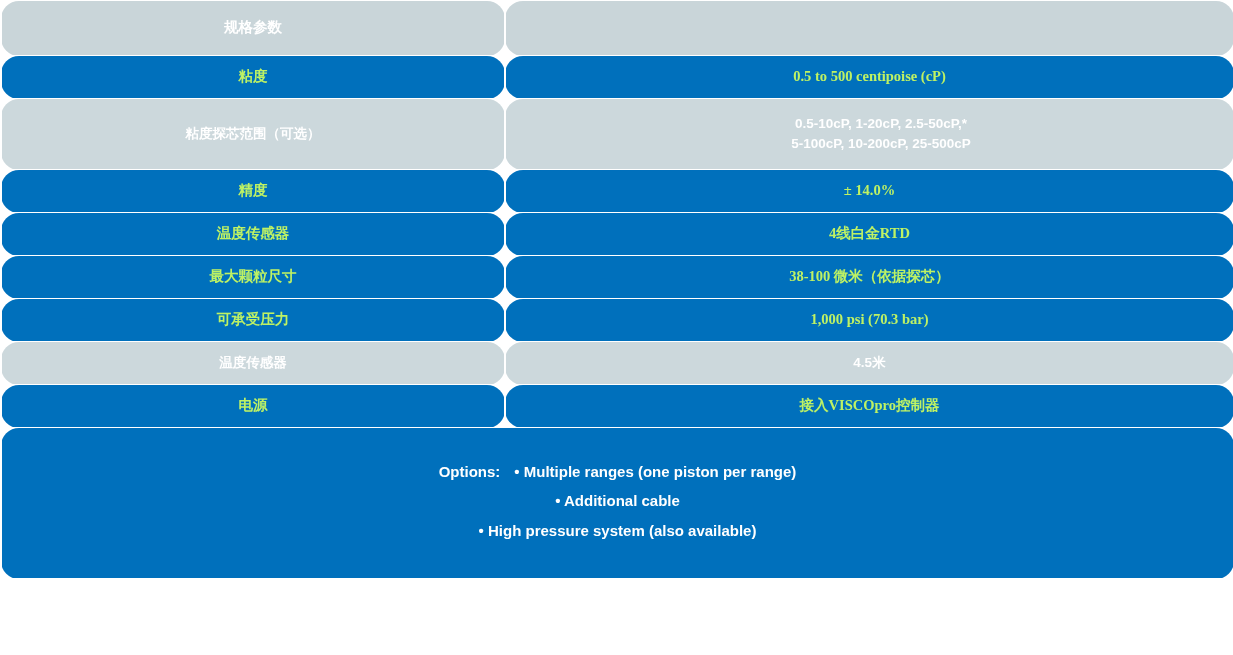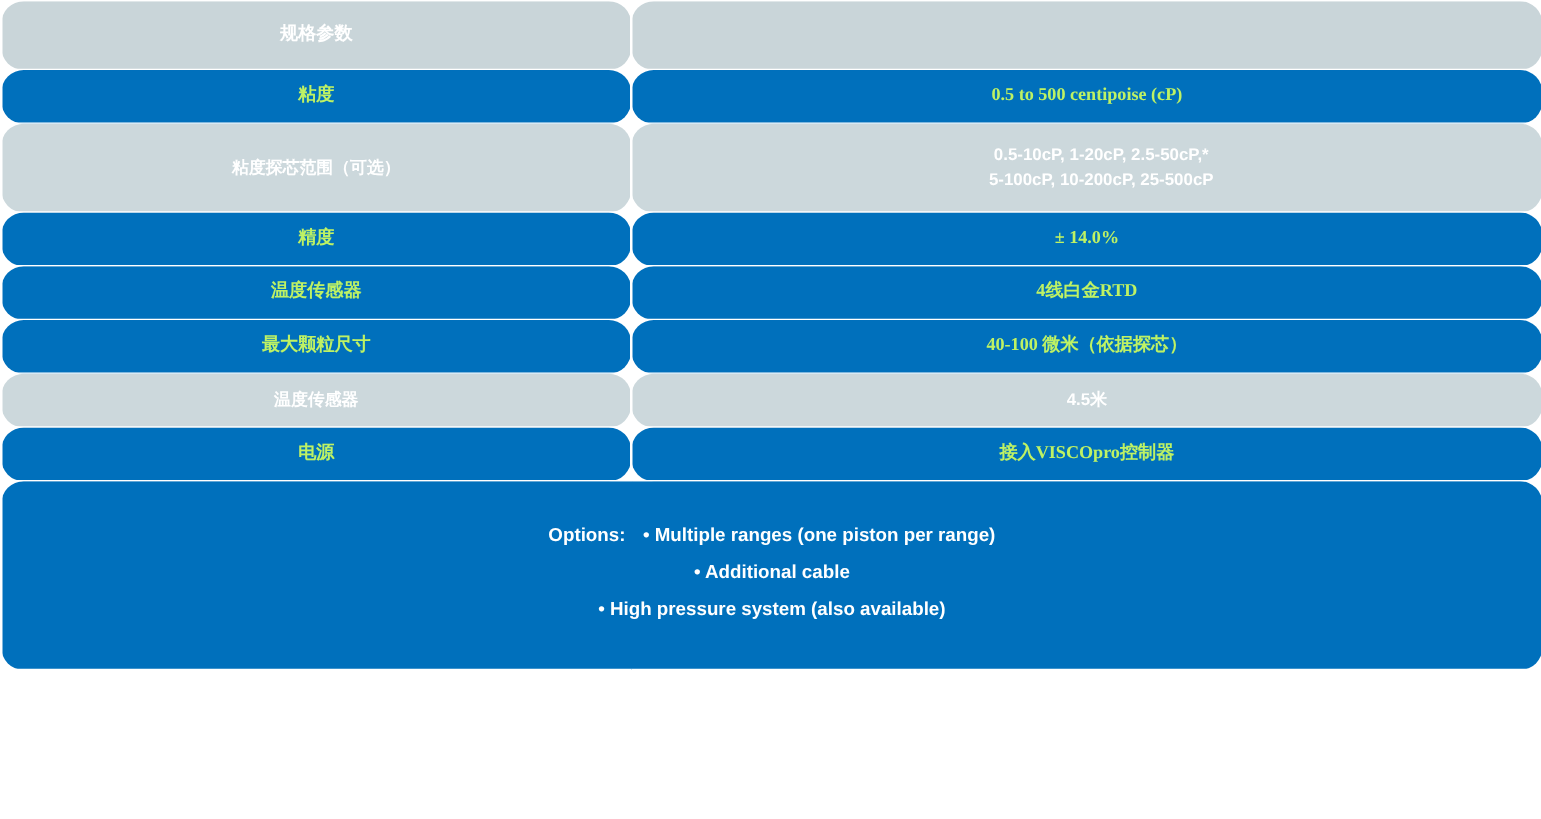--- a/index.html
+++ b/index.html
@@ -126,24 +126,28 @@
 
 
     <tr class="row-blue">
       <td class="label">温度传感器</td>
       <td class="value">4线白金RTD</td>
     </tr>
 
 
     <tr class="row-blue">
       <td class="label">最大颗粒尺寸</td>
-      <td class="value">40-100 微米（依据探芯）</td>
+      <td class="value">38-100 微米（依据探芯）</td>
     </tr>
 
 
+    <tr class="row-blue">
+      <td class="label">可承受压力</td>
+      <td class="value">1,000 psi (70.3 bar)</td>
+    </tr>
 
     <tr class="row-light">
       <td class="label">温度传感器</td>
       <td class="value">4.5米</td>
     </tr>
 
     <tr class="row-blue">
       <td class="label">电源</td>
       <td class="value">接入VISCOpro控制器</td>
     </tr>

